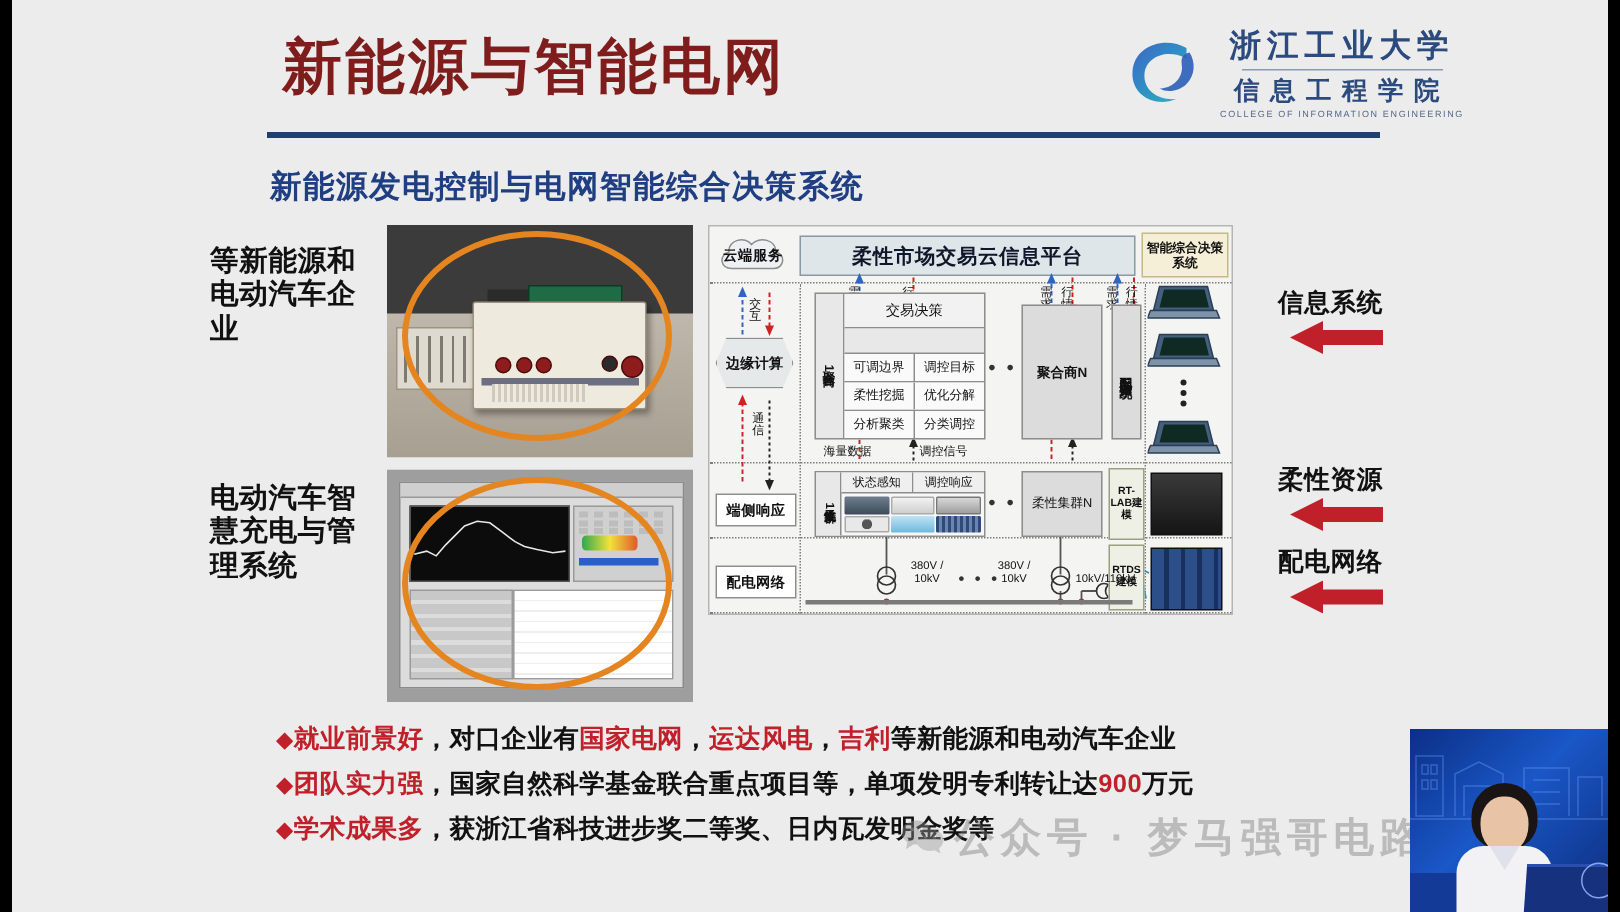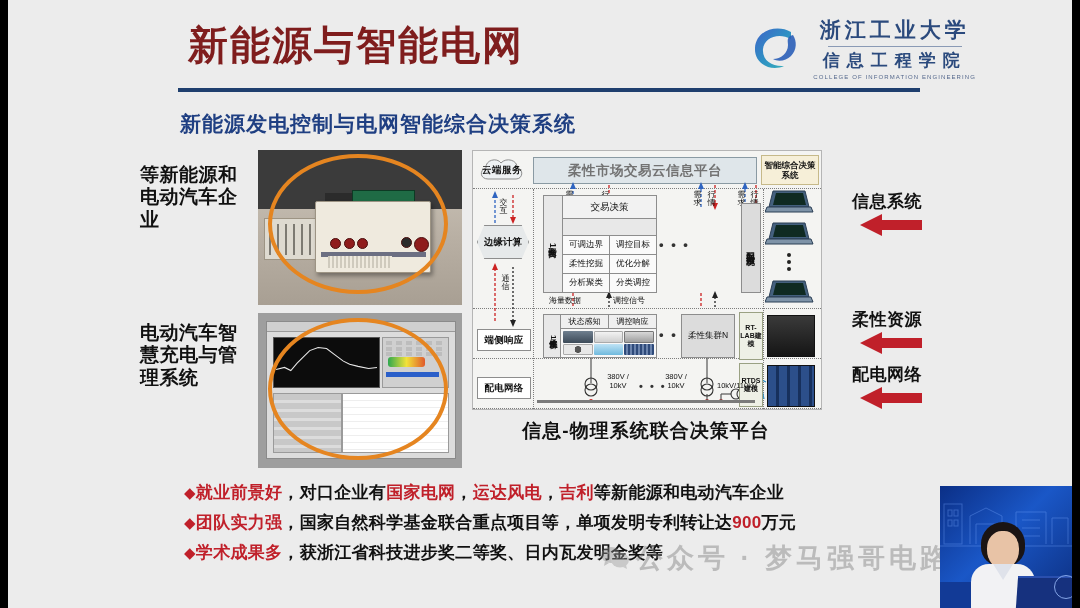--- a/index.html
+++ b/index.html
@@ -66,21 +66,21 @@
   #diagram{position:absolute;left:472px;top:150px;width:348px;height:258px;background:#f4f4f2;border:1px solid #b5b5b5;}
   #diagram .band{position:absolute;left:0;width:100%;border-bottom:1px dotted #7d7d7d;box-sizing:border-box;}
   #b1{top:0;height:38px;}
   #b2{top:38px;height:120px;}
   #b3{top:158px;height:50px;}
   #b4{top:208px;height:50px;border-bottom:none;}
   .vdiv{position:absolute;top:38px;height:220px;border-left:1px dotted #7d7d7d;}
   .cloudbox{position:absolute;left:3px;top:4px;width:52px;height:30px;}
   .cloud{position:absolute;inset:0;}
   .cloudtxt{position:absolute;left:0;top:9px;width:52px;text-align:center;font-size:9.5px;font-weight:bold;color:#111;letter-spacing:.5px;}
-  .topbar{position:absolute;left:60px;top:6px;width:222px;height:25px;background:#dfe6ea;border:1px solid #8a9aa3;display:flex;align-items:center;justify-content:center;font-size:13.5px;font-weight:bold;color:#737373;letter-spacing:.5px;}
+  .topbar{position:absolute;left:60px;top:6px;width:222px;height:25px;background:#dfe6ea;border:1px solid #8a9aa3;display:flex;align-items:center;justify-content:center;font-size:13.5px;font-weight:bold;color:#0f172a;letter-spacing:.5px;}
   .ai-hd{position:absolute;left:288px;top:4px;width:56px;height:28px;background:#f6efd8;border:1px solid #c6b989;display:flex;align-items:center;justify-content:center;text-align:center;font-size:8.5px;font-weight:bold;color:#111;line-height:1.2;}
 
   .hexwrap{position:absolute;left:4px;top:74px;width:52px;height:34px;}
   .hex{position:absolute;inset:0;background:#e6e9ea;border:1px solid #8d8d8d;clip-path:polygon(14% 0,86% 0,100% 50%,86% 100%,14% 100%,0 50%);}
   .hextxt{position:absolute;left:0;top:11px;width:52px;text-align:center;font-size:9.5px;font-weight:bold;color:#111;}
   .smallbox{position:absolute;background:#fff;border:1px solid #8d8d8d;display:flex;align-items:center;justify-content:center;font-size:9.5px;font-weight:bold;color:#111;letter-spacing:.3px;}
   #端侧{left:4px;top:178px;width:52px;height:20px;}
   #配网{left:4px;top:226px;width:52px;height:20px;}
 
   .vlabel{position:absolute;font-size:8px;color:#111;width:9px;line-height:1.05;text-align:center;letter-spacing:0;}
@@ -347,20 +347,21 @@
           <div class="agg-c">优化分解</div>
         </div>
         <div class="agg-r">
           <div class="agg-c">分析聚类</div>
           <div class="agg-c">分类调控</div>
         </div>
       </div>
     </div>
 
     <div class="dots" style="left:186px;top:86px">• • •</div>
+    <div class="aggN">聚合商N</div>
     <div class="pwbox">
         <span>配网调控系统</span>
       </div>
 
     <div class="clusterbox">
       <div class="cl-name">
           <span>柔性集群1</span>
         </div>
       <div class="cl-body">
         <div class="cl-hd">
@@ -410,21 +411,20 @@
       </svg>
     </div>
 
     <div class="busline"></div>
     <div class="volt" style="left:128px;top:222px;width:34px">380V / 10kV</div>
     <div class="volt" style="left:186px;top:222px;width:34px">380V / 10kV</div>
     <div class="dots" style="left:166px;top:229px;font-size:11px">• • •</div>
     <div class="volt" style="left:244px;top:231px;width:52px;text-align:left">10kV/110kV</div>
   </div>
 
-  <div id="diagcaption">信息-物理系统联合决策平台</div>
 
   <div class="ann" style="left:852px;top:190px">信息系统</div>
   <div class="arrow" style="left:860px;top:214px">
     <svg viewBox="0 0 62 22">
         <polygon points="0,11 22,0 22,6 62,6 62,16 22,16 22,22" fill="#c0202a"></polygon>
       </svg>
   </div>
 
   <div class="ann" style="left:852px;top:308px">柔性资源</div>
   <div class="arrow" style="left:860px;top:332px">

